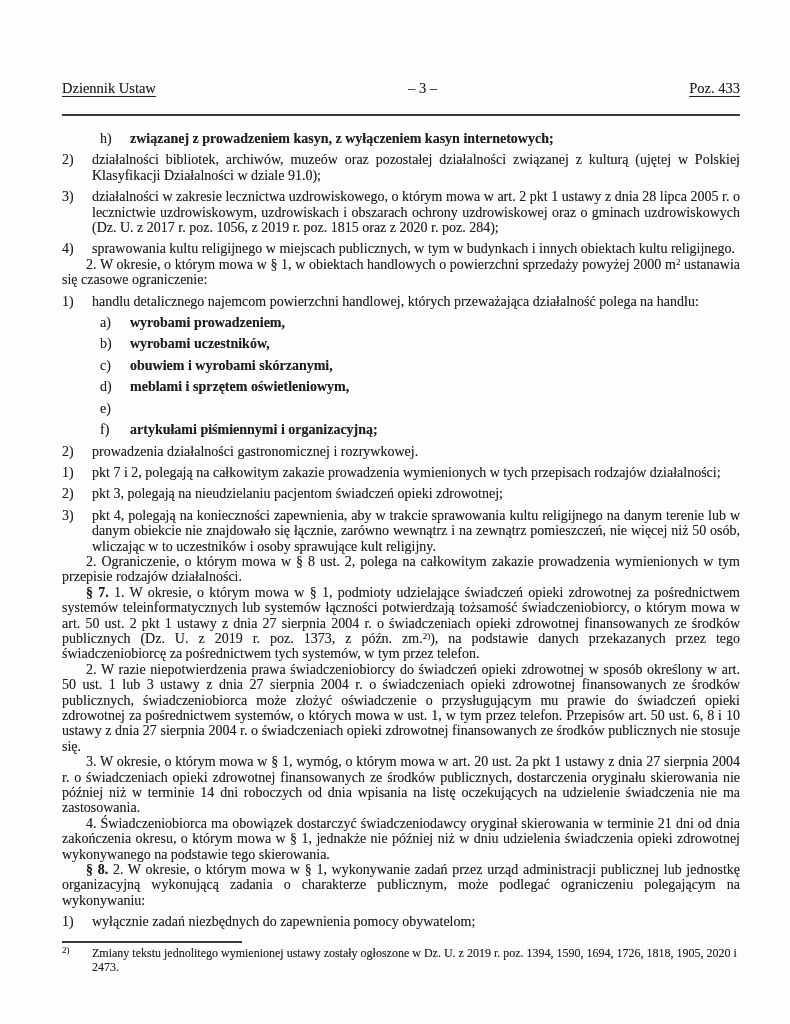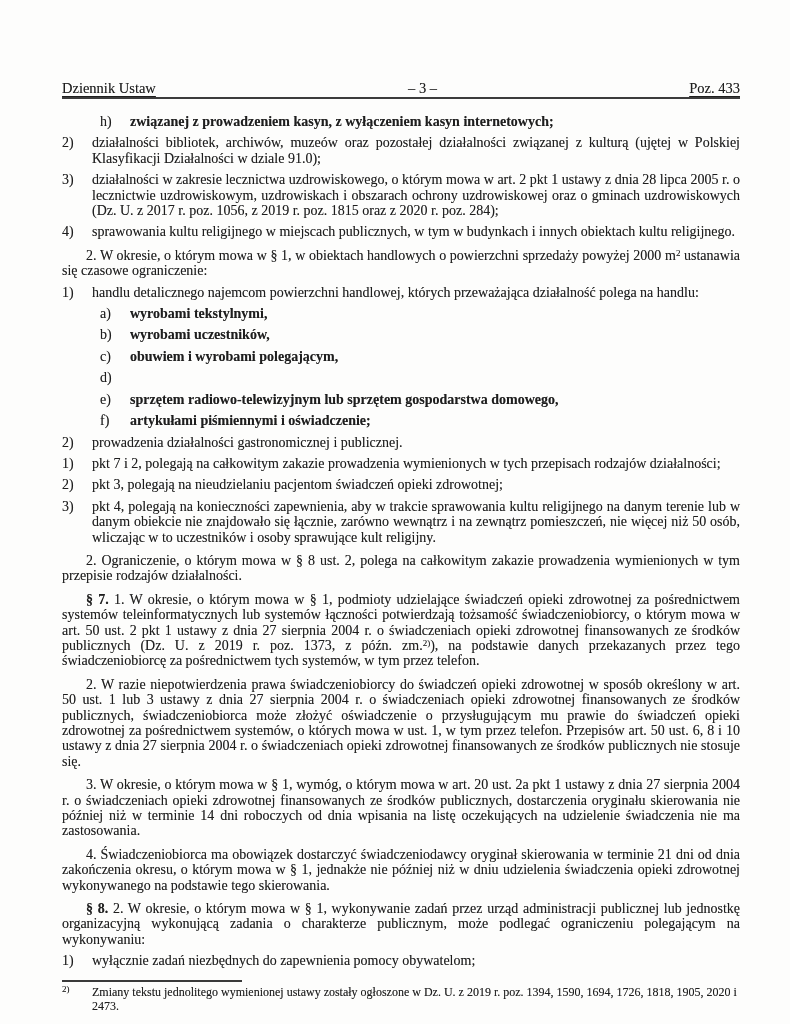--- a/index.html
+++ b/index.html
@@ -10,35 +10,35 @@
     overflow:hidden;
     font-family:"Liberation Serif","DejaVu Serif",serif;
     color:#1e1e1e;
     text-shadow:0 0 .5px rgba(40,40,40,.45);
   }
   .content { position:absolute; left:62px; top:80px; width:678px; }
 
   .header {
     display:flex; justify-content:space-between; align-items:flex-end;
     font-size:14.5px; line-height:16px;
-    border-bottom:2.5px solid #3c3c3c; padding-bottom:1px;
+    border-bottom:2.5px solid #3c3c3c; padding-bottom:18px;
   }
   .header .underlined { text-decoration:underline; text-decoration-thickness:1px; text-underline-offset:3px; }
 
   .doc { margin-top:15px; font-size:14px; line-height:15.4px; }
 
   .item { display:flex; margin-top:6px; }
   .item > .marker { width:30px; flex:0 0 30px; }
   .item > .text  { flex:1; text-align:justify;font-family:Liberation Serif, serif; }
 
   .sub { display:flex; margin-top:6px; padding-left:38px; }
   .sub > .marker { width:30px; flex:0 0 30px; }
   .sub > .text  { flex:1; text-align:justify;font-weight:bold; }
 
-  .para { margin-top:8px; text-indent:24px; text-align:justify; }
+  .para { margin-top:0; text-indent:24px; text-align:justify; }
   .section-marker { font-weight:bold; }
 
   sup.sp { font-size:9px; line-height:0; vertical-align:4px; letter-spacing:0; }
 
   .footnote-sep {
     margin-top:11px; width:180px; border-top:2px solid #3a3a3a; height:0;
   }
   .footnote { display:flex; margin-top:3px; font-size:12px; line-height:14.5px; }
   .footnote > .marker { width:30px; flex:0 0 30px; }
   .footnote > .text { flex:1; text-align:left; }
@@ -81,45 +81,45 @@
         <span>2. W okresie, o którym mowa w § 1, w obiektach handlowych o powierzchni sprzedaży powyżej 2000 m</span><sup class="sp">2</sup><span> ustanawia się czasowe ograniczenie:</span>
       </div>
 
       <div class="item">
         <div class="marker">1)</div>
         <div class="text">handlu detalicznego najemcom powierzchni handlowej, których przeważająca działalność polega na handlu:</div>
       </div>
 
       <div class="sub">
         <div class="marker">a)</div>
-        <div class="text">wyrobami tekstylnymi,</div>
+        <div class="text">wyrobami prowadzeniem,</div>
       </div>
       <div class="sub">
         <div class="marker">b)</div>
         <div class="text">wyrobami uczestników,</div>
       </div>
       <div class="sub">
         <div class="marker">c)</div>
-        <div class="text">obuwiem i wyrobami polegającym,</div>
+        <div class="text">obuwiem i wyrobami skórzanymi,</div>
       </div>
       <div class="sub">
         <div class="marker">d)</div>
+        <div class="text">meblami i sprzętem oświetleniowym,</div>
       </div>
       <div class="sub">
         <div class="marker">e)</div>
-        <div class="text">sprzętem radiowo-telewizyjnym lub sprzętem gospodarstwa domowego,</div>
       </div>
       <div class="sub">
         <div class="marker">f)</div>
-        <div class="text">artykułami piśmiennymi i oświadczenie;</div>
+        <div class="text">artykułami piśmiennymi i organizacyjną;</div>
       </div>
 
       <div class="item">
         <div class="marker">2)</div>
-        <div class="text">prowadzenia działalności gastronomicznej i publicznej.</div>
+        <div class="text">prowadzenia działalności gastronomicznej i rozrywkowej.</div>
       </div>
 
 
       <div class="item">
         <div class="marker">1)</div>
         <div class="text">pkt 7 i 2, polegają na całkowitym zakazie prowadzenia wymienionych w tych przepisach rodzajów działalności;</div>
       </div>
       <div class="item">
         <div class="marker">2)</div>
         <div class="text">pkt 3, polegają na nieudzielaniu pacjentom świadczeń opieki zdrowotnej;</div>

